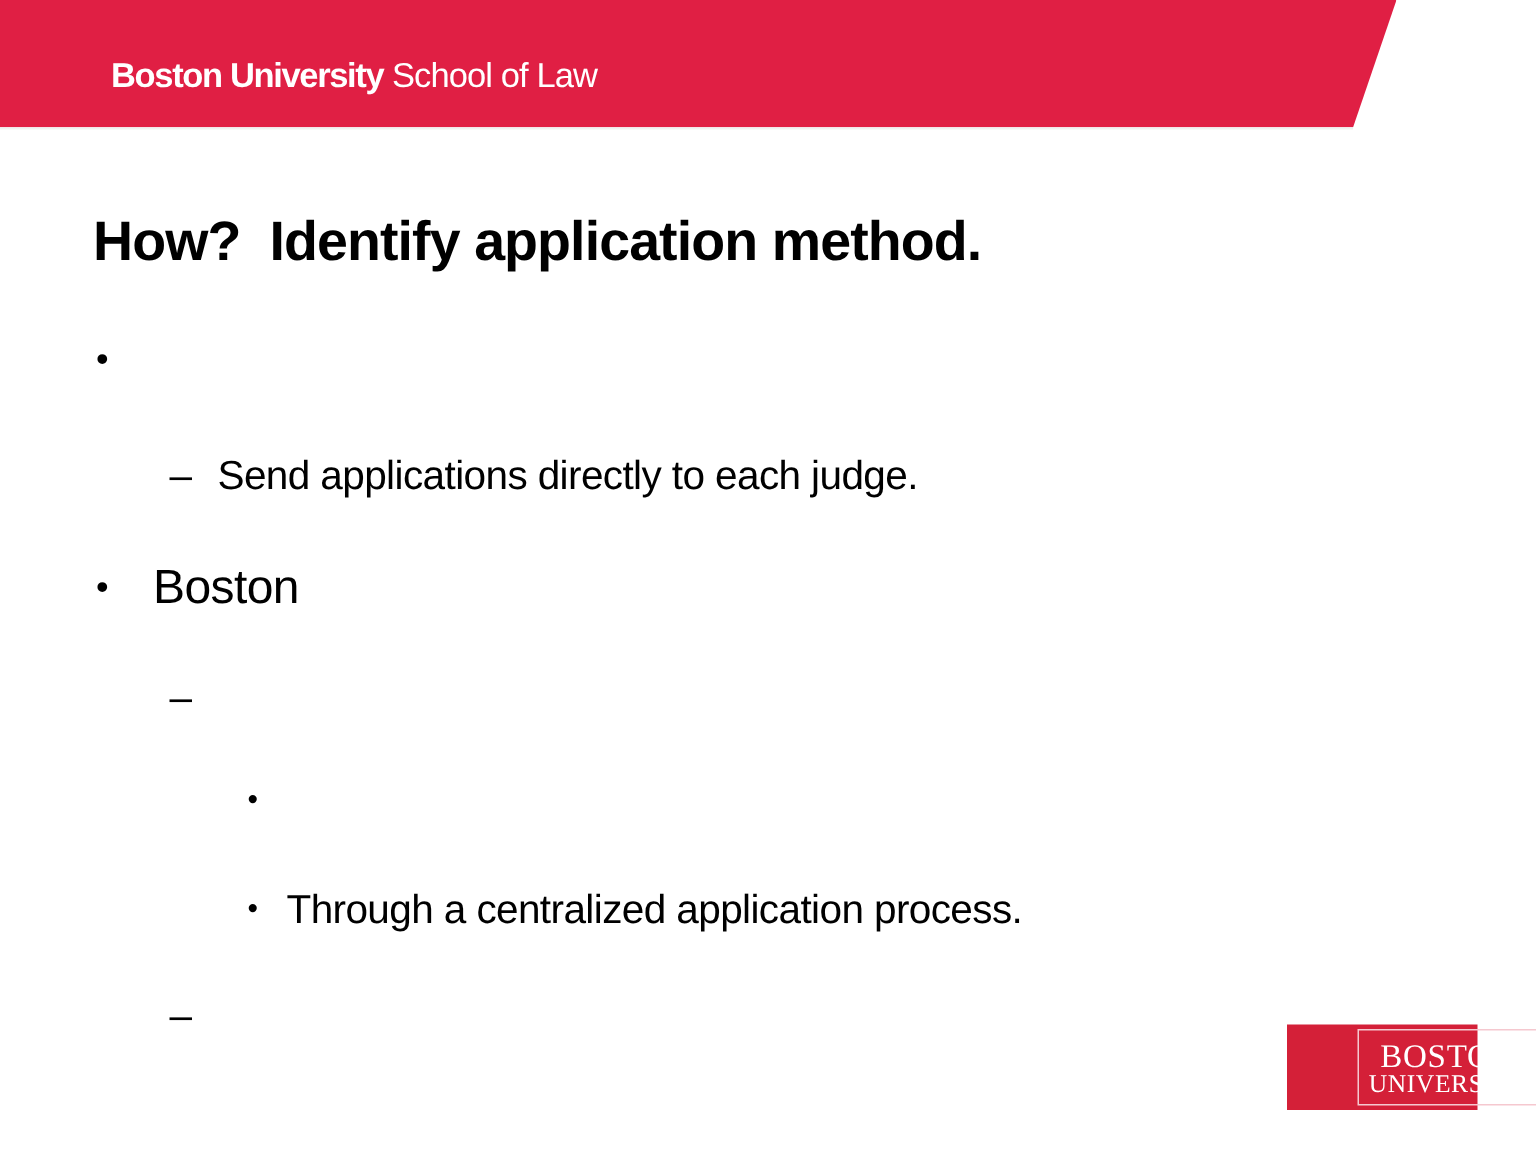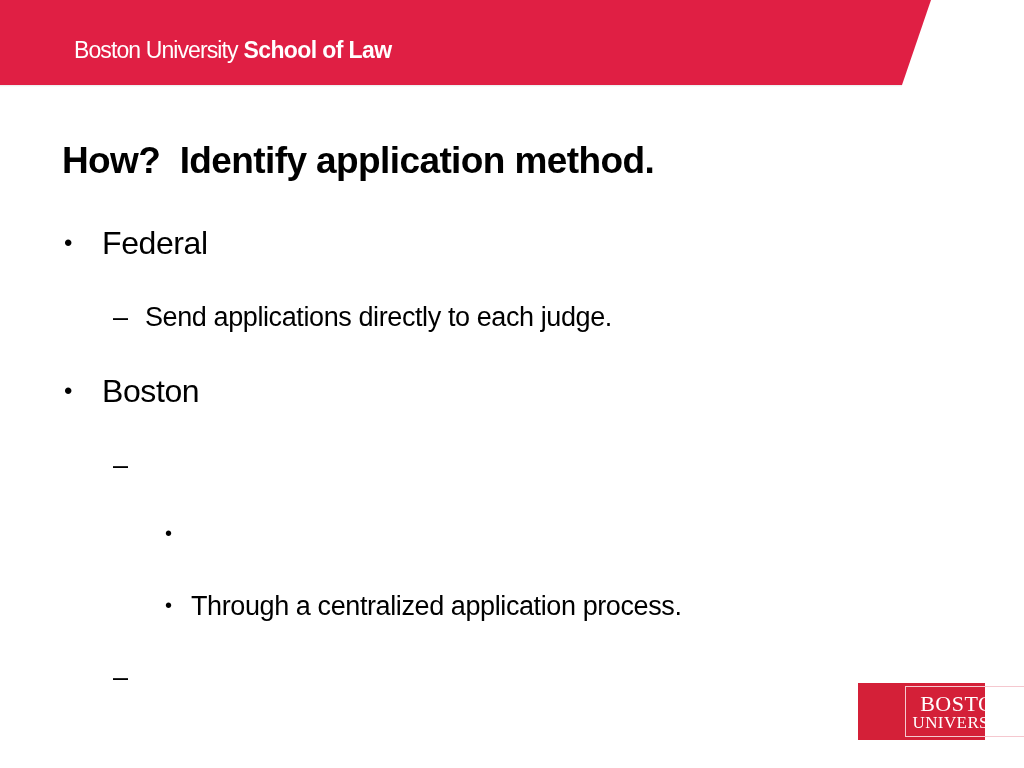--- a/index.html
+++ b/index.html
@@ -36,25 +36,25 @@
       position: absolute;
       left: 74px;
       top: 36px;
       font-size: 23px;
       color: #ffffff;
       white-space: nowrap;
       letter-spacing: -0.6px;
       line-height: 28px;
     }
     .banner-title .strong {
-      font-weight: normal;
+      font-weight: bold;
       letter-spacing: -0.9px;
     }
     .banner-title .light {
-      font-weight: bold;
+      font-weight: normal;
     }
     .slide-title {
       position: absolute;
       left: 62px;
       top: 138px;
       font-size: 37px;
       font-weight: bold;
       letter-spacing: -0.6px;
       line-height: 46px;
       white-space: pre;
@@ -140,21 +140,20 @@
 <div class="banner"></div>
 <div class="banner-shadow"></div>
 <div class="banner-title">
   <span class="strong">Boston University</span><span class="light"> School of Law</span>
 </div>
 
 <div class="slide-title">How?  Identify application method.</div>
 
 <div class="bullet-row lvl1" style="left:62px; top:223px;">
   <span class="marker">•</span>
-  <span>Federal</span>
 </div>
 
 <div class="bullet-row lvl2" style="left:113px; top:300px;">
   <span class="marker">–</span>
   <span>Send applications directly to each judge.</span>
 </div>
 
 <div class="bullet-row lvl1" style="left:62px; top:371px;">
   <span class="marker">•</span>
   <span>Boston</span>

